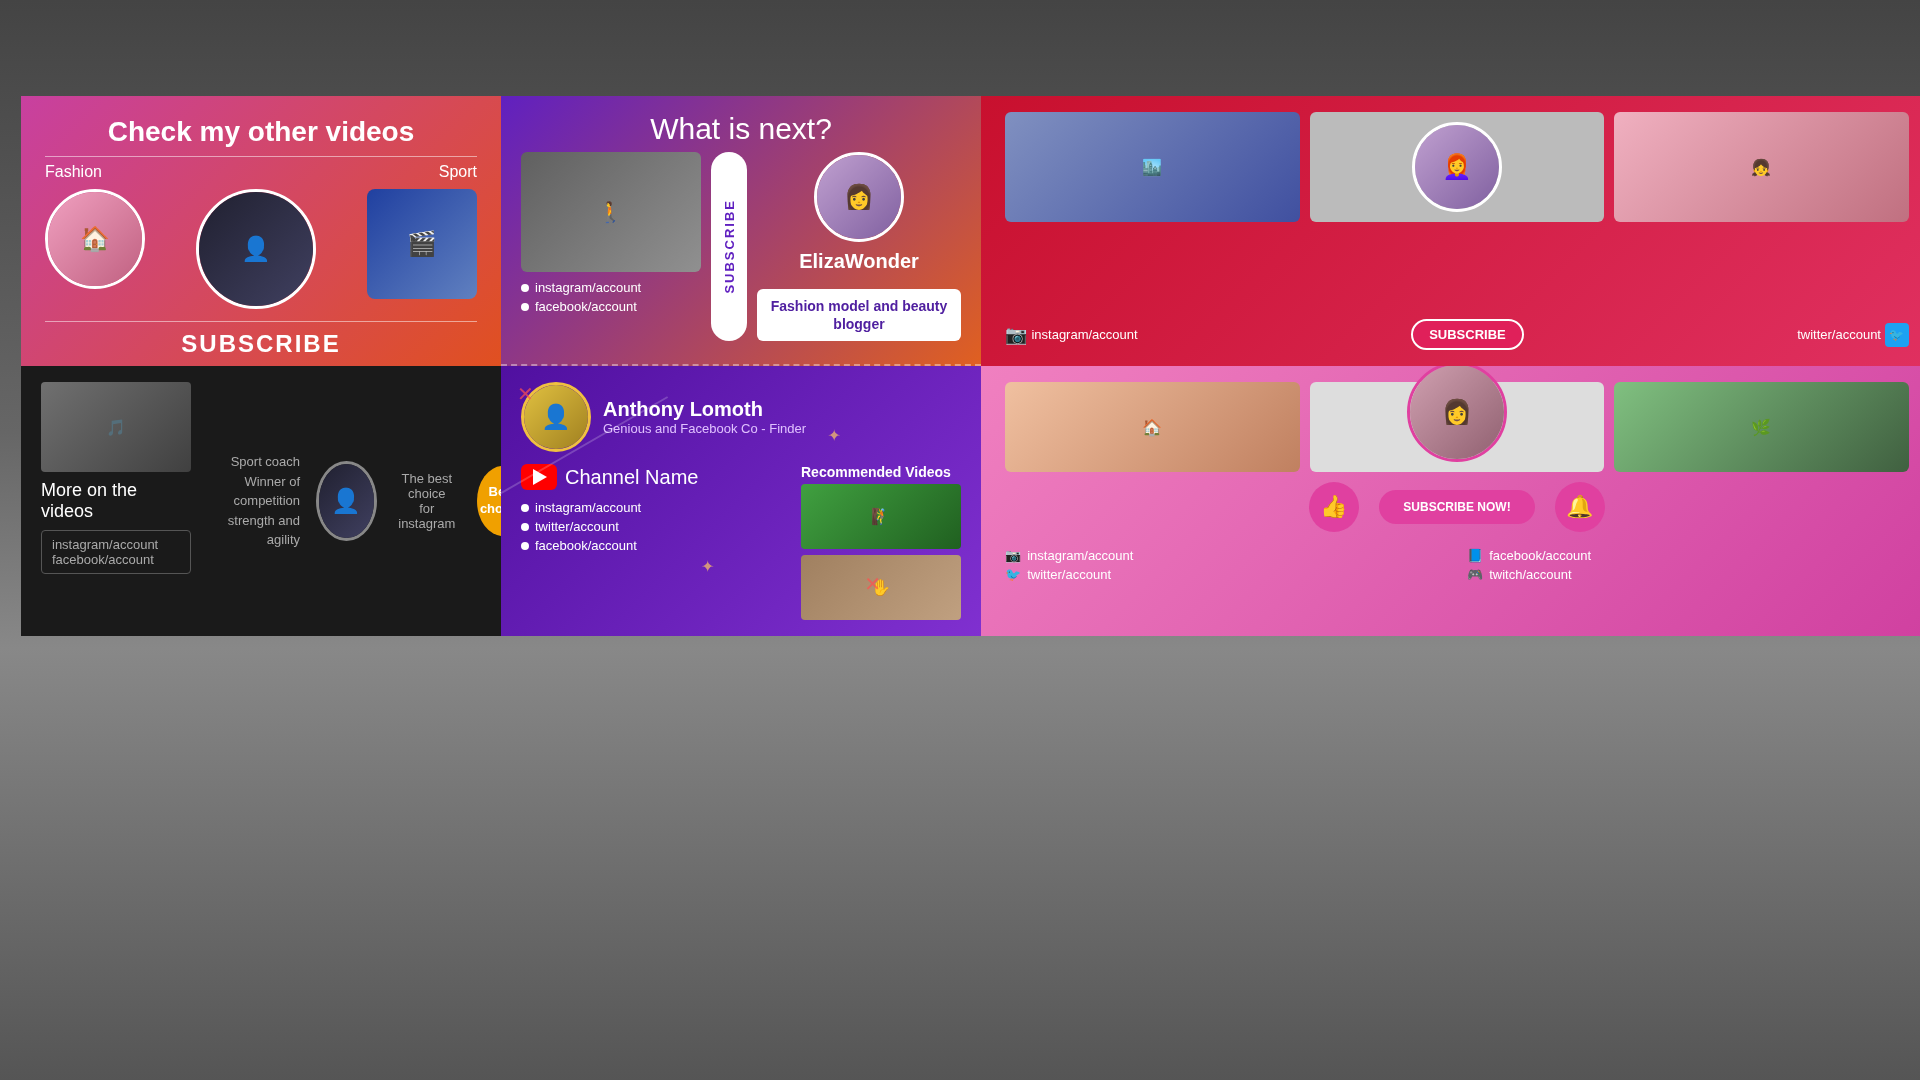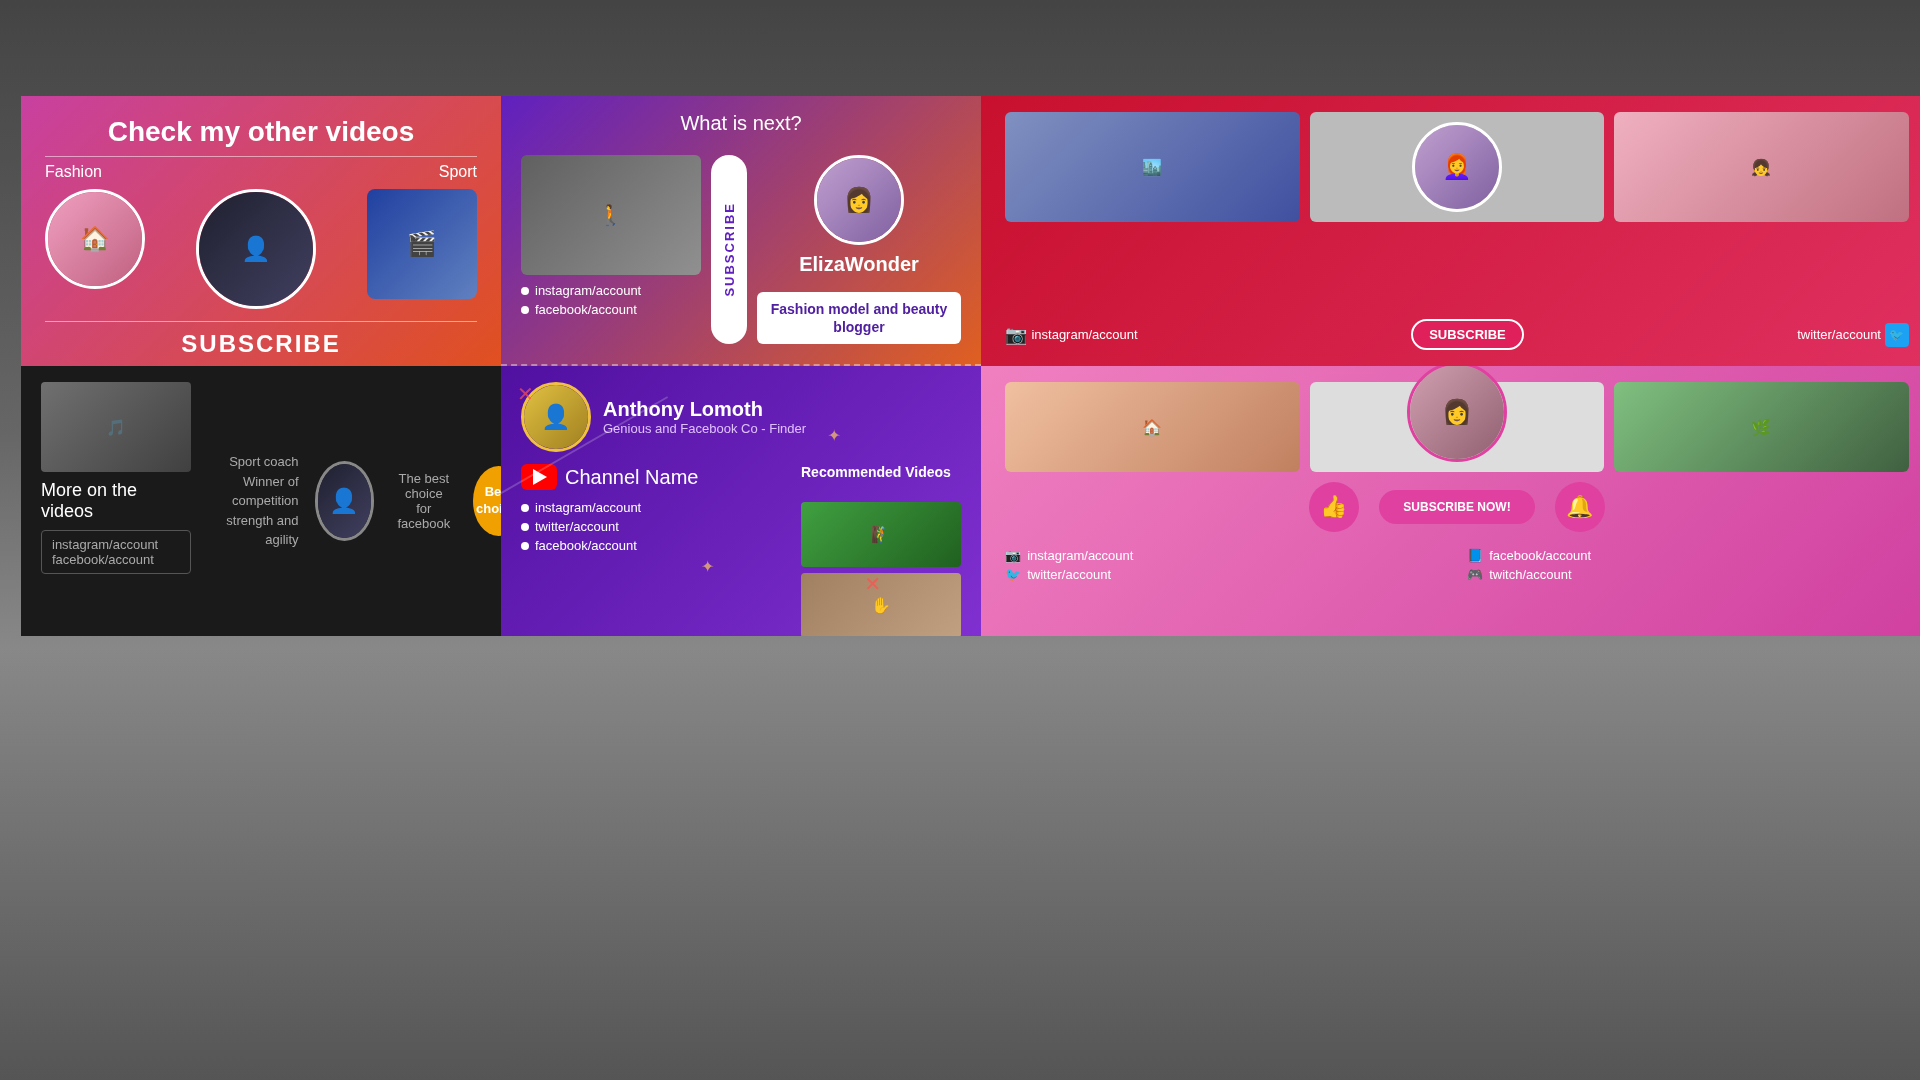--- a/index.html
+++ b/index.html
@@ -92,23 +92,23 @@
       background: linear-gradient(135deg, #6020c0 0%, #e06020 100%);
       padding: 16px 20px;
       position: relative;
       overflow: hidden;
       display: flex;
       flex-direction: column;
       align-items: center;
     }
     .card-2 .title {
       color: white;
-      font-size: 20px;
+      font-size: 30px;
       font-weight: normal;
-      margin-bottom: 20px;
+      margin-bottom: 6px;
     }
     .card-2-content {
       display: flex;
       width: 100%;
       gap: 10px;
     }
     .card-2-left {
       flex: 1;
       display: flex;
       flex-direction: column;
@@ -385,21 +385,21 @@
       align-items: center;
       gap: 6px;
     }
     .card-5-right {
       width: 160px;
     }
     .card-5-rec-title {
       color: white;
       font-size: 14px;
       font-weight: bold;
-      margin-bottom: 22px;
+      margin-bottom: 4px;
     }
     .card-5-rec-thumb {
       width: 100%;
       height: 65px;
       background: #999;
       border-radius: 4px;
       margin-bottom: 6px;
       overflow: hidden;
     }
     .card-5-rec-thumb2 {
@@ -638,21 +638,21 @@
       <div style="text-align:right;color:#aaa;font-size:13px;line-height:1.5;">
         <div>Sport coach</div>
         <div>Winner of competition</div>
         <div>strength and agility</div>
       </div>
       <div class="card-4-avatar">
         <div class="img-dark avatar-placeholder">👤</div>
       </div>
       <div style="text-align:center;color:#aaa;font-size:13px;">
         <div>The best choice</div>
-        <div>for facebook</div>
+        <div>for instagram</div>
       </div>
       <div class="best-choice-badge">Best choice!</div>
     </div>
   </div>
 
   <div class="card-5">
 
     <span class="x-deco" style="top:16px;left:16px;">✕</span>
     <span class="x-deco" style="bottom:40px;right:100px;">✕</span>
     <span class="sparkle-deco" style="top:60px;right:140px;">✦</span>

